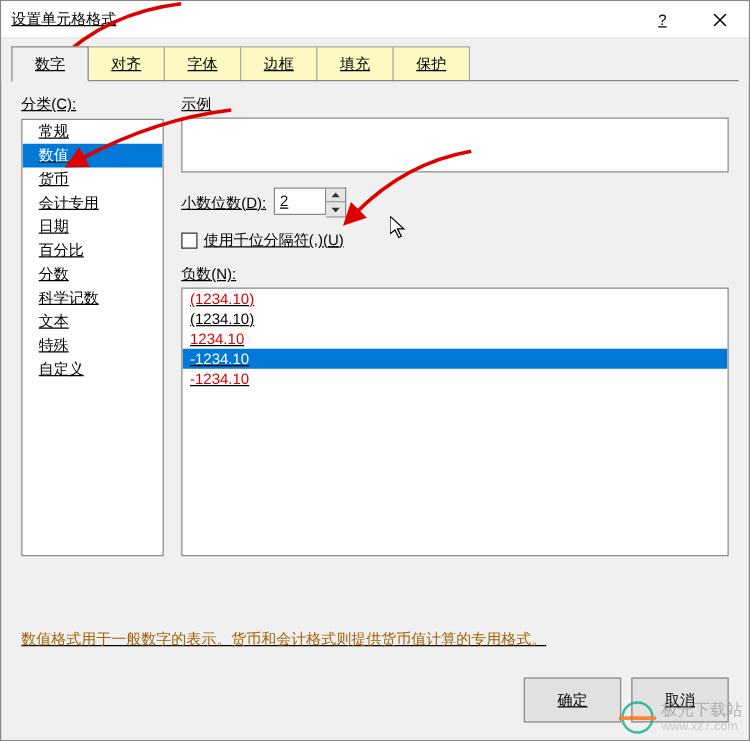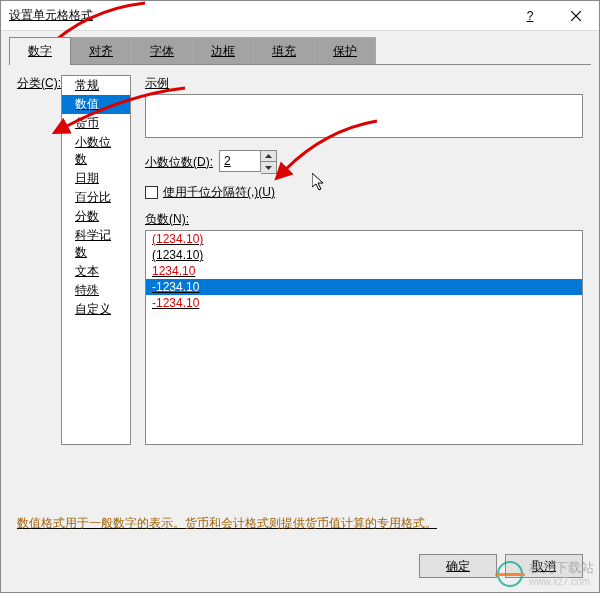--- a/index.html
+++ b/index.html
@@ -3,27 +3,27 @@
 <meta charset="utf-8">
 <style>
 * { box-sizing: border-box; margin: 0; padding: 0; font-family: "Microsoft YaHei", "SimSun", sans-serif; font-size: 12px; }
 body { background: #f0f0f0; width: 600px; height: 593px; position: relative; overflow: hidden; }
 .dialog { position: absolute; left: 0; top: 0; width: 600px; height: 593px; border: 1px solid #888; background: #f0f0f0; display: flex; flex-direction: column; text-decoration: underline; }
 .titlebar { height: 30px; display: flex; align-items: center; background: #fff; border-bottom: 1px solid #ddd; }
 .titlebar .title { padding-left: 8px; flex: 1; color: #000; }
 .titlebar .sysbtn { width: 46px; height: 30px; display: flex; align-items: center; justify-content: center; color: #000; }
 .titlebar .sysbtn svg { width: 10px; height: 10px; }
 .tabs { display: flex; padding: 6px 8px 0 8px; gap: 0; background: #f0f0f0; position: relative; }
-.tab { padding: 5px 18px; border: 1px solid #aaa; border-bottom: none; background: #a3a3a3; margin-right: -1px; position: relative; }
+.tab { padding: 5px 18px; border: 1px solid #aaa; border-bottom: none; background: #fef9c3; margin-right: -1px; position: relative; }
 .tab.active { background: #f0f0f0; z-index: 2; border-color: #888; text-align: right; }
 .tab-underline { position: absolute; left: 8px; right: 8px; bottom: 0; height: 1px; background: #888; z-index: 1; }
 .tab.active::after { content: ""; position: absolute; left: 0; right: 0; bottom: -1px; height: 2px; background: #f0f0f0; }
 .content { flex: 1; padding: 10px 16px 0 16px; position: relative; }
 .row-top { display: flex; gap: 14px; height: 370px; }
-.col-left { width: 114px; display: flex; flex-direction: row; }
+.col-left { width: 114px; display: flex; flex-direction: column; }
 .label-cat { margin-bottom: 3px; }
 .listbox { flex: 1; border: 1px solid #888; background: #fff; overflow: hidden; }
 .listbox .item { padding: 1px 13px; cursor: default; }
 .listbox .item.selected { background: #0078d7; color: #fff; }
 .col-right { flex: 1; display: flex; flex-direction: column; }
 .sample-label { margin-bottom: 2px; }
 .sample-box { border: 1px solid #888; height: 44px; background: #fff; margin-bottom: 12px; }
 .decimal-row { display: flex; align-items: center; gap: 6px; margin-bottom: 10px; }
 .decimal-row label u { text-decoration: underline; }
 .spin { display: flex; align-items: stretch; }
@@ -34,21 +34,21 @@
 .spin .btns svg { width: 7px; height: 4px; display: block; }
 .checkbox-row { display: flex; align-items: center; gap: 5px; margin-bottom: 10px; }
 .checkbox { width: 13px; height: 13px; border: 1px solid #333; background: #fff; }
 .neg-label { margin-bottom: 2px; }
 .neg-list { flex: 1; border: 1px solid #888; background: #fff; overflow: hidden; }
 .neg-list .nitem { padding: 1px 6px; }
 .neg-list .nitem.red { color: #d00; }
 .neg-list .nitem.selected { background: #0078d7; color: #fff; }
 .desc { padding: 10px 16px; color: #a16207; }
 .footer { display: flex; justify-content: flex-end; gap: 8px; padding: 12px 16px 14px 0; }
-.footer .btn { width: 78px; height: 24px; border: 1px solid #888; background: #e1e1e1; display: flex; align-items: center; justify-content: center; }
+.footer .btn { width: 78px; height: 36px; border: 1px solid #888; background: #e1e1e1; display: flex; align-items: center; justify-content: center; }
 .arrow { position: absolute; pointer-events: none; }
 .arrow svg { display: block; overflow: visible; }
 .cursor { position: absolute; left: 312px; top: 173px; pointer-events: none; }
 .cursor svg { display: block; }
 .watermark { position: absolute; right: 6px; bottom: 6px; display: flex; align-items: center; gap: 6px; opacity: 0.75; pointer-events: none; }
 .watermark .logo { width: 26px; height: 26px; border-radius: 50%; border: 2px solid #0a8; display: flex; align-items: center; justify-content: center; font-weight: bold; color: #0a8; position: relative; }
 .watermark .logo::before { content: ""; position: absolute; width: 30px; height: 3px; background: #f60; top: 10px; left: -4px; border-radius: 2px; }
 .watermark .wm-text { display: flex; flex-direction: column; line-height: 1.1; }
 .watermark .wm-text span:first-child { color: #999; font-size: 13px; }
 .watermark .wm-text span:last-child { color: #bbb; font-size: 10px; }
@@ -81,21 +81,21 @@
   </div>
 
   <div class="content">
     <div class="row-top">
       <div class="col-left">
         <div class="label-cat"><span>分类(C):</span></div>
         <div class="listbox">
           <div class="item"><span>常规</span></div>
           <div class="item selected"><span>数值</span></div>
           <div class="item"><span>货币</span></div>
-          <div class="item"><span>小数位数</span></div>
+          <div class="item"><span>会计专用</span></div>
           <div class="item"><span>日期</span></div>
           <div class="item"><span>百分比</span></div>
           <div class="item"><span>分数</span></div>
           <div class="item"><span>科学记数</span></div>
           <div class="item"><span>文本</span></div>
           <div class="item"><span>特殊</span></div>
           <div class="item"><span>自定义</span></div>
         </div>
       </div>
 

